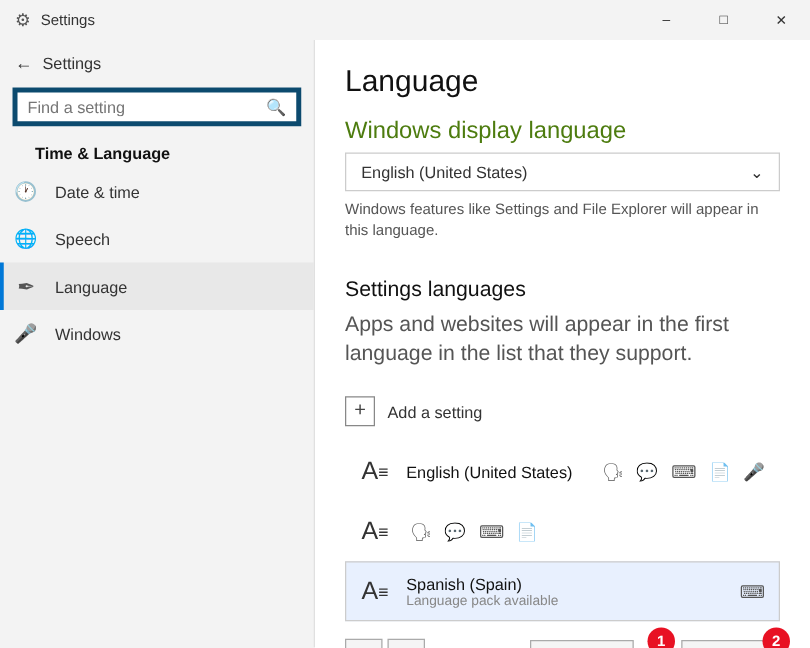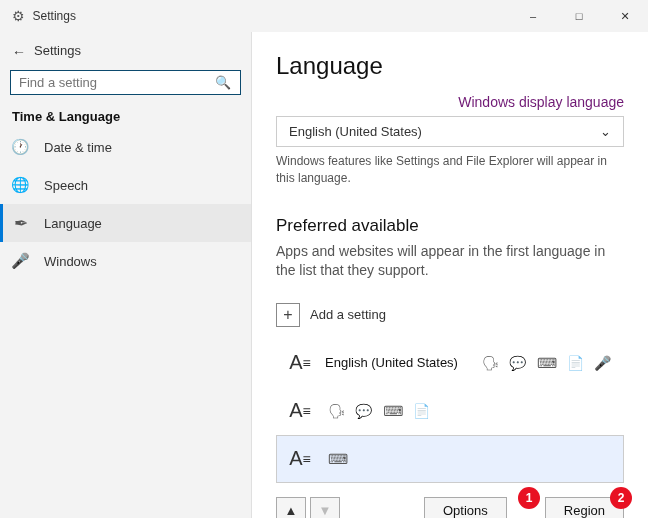--- a/index.html
+++ b/index.html
@@ -68,41 +68,42 @@
       cursor: pointer;
       font-size: 13px;
       color: #333;
       gap: 8px;
     }
     .search-box {
       margin: 6px 10px;
       display: flex;
       align-items: flex-end;
       background: white;
-      border: 1px solid #0c4a6e;
+      border: 4px solid #0c4a6e;
       padding: 4px 8px;
       gap: 6px;
     }
     .search-box input {
       border: none;
       outline: none;
       flex: 1;
       font-size: 13px;
       color: #333;
       background: transparent;
     }
     .search-icon-box {
       color: #555;
       font-size: 13px;
     }
     .sidebar-section-label {
       padding: 8px 12px 4px 12px;
       font-size: 13px;
       font-weight: 700;
       color: #111;
+      margin-left: 16px;
     }
     .sidebar-item {
       display: flex;
       align-items: center;
       padding: 10px 12px;
       cursor: pointer;
       font-size: 13px;
       color: #333;
       gap: 14px;
     }
@@ -127,24 +128,23 @@
       padding: 20px 24px;
       overflow-y: auto;
     }
     .page-title {
       font-size: 24px;
       font-weight: 300;
       color: #111;
       margin-bottom: 14px;
     }
     .windows-display-lang-label {
-      font-size: 14px;
-      color: #701a75;
+      font-size: 19px;
+      color: #4d7c0f;
       margin-bottom: 6px;
-      text-align: right;
     }
     .lang-select-box {
       width: 100%;
       max-width: 360px;
       border: 1px solid #ccc;
       padding: 7px 12px;
       font-size: 13px;
       color: #333;
       display: flex;
       align-items: center;
@@ -160,21 +160,21 @@
       max-width: 360px;
       line-height: 1.4;
     }
     .section-heading {
       font-size: 17px;
       font-weight: 400;
       color: #111;
       margin-bottom: 6px;
     }
     .section-subtitle {
-      font-size: 14px;
+      font-size: 17px;
       color: #555;
       margin-bottom: 14px;
       line-height: 1.4;
     }
     .add-lang-row {
       display: flex;
       align-items: center;
       gap: 10px;
       padding: 8px 0;
       cursor: pointer;
@@ -345,21 +345,21 @@
   <div class="main-content">
     <div class="page-title">Language</div>
 
     <div class="windows-display-lang-label">Windows display language</div>
     <div class="lang-select-box">
       <span>English (United States)</span>
       <span>⌄</span>
     </div>
     <div class="lang-select-note">Windows features like Settings and File Explorer will appear in this language.</div>
 
-    <div class="section-heading">Preferred available</div>
+    <div class="section-heading">Settings languages</div>
     <div class="section-subtitle">Apps and websites will appear in the first language in the list that they support.</div>
 
     <div class="add-lang-row">
       <div class="add-btn">+</div>
       <span>Add a setting</span>
     </div>
 
     <div class="lang-list">
 
       <div class="lang-row">
@@ -381,20 +381,24 @@
         <div class="lang-actions">
           <span class="lang-action-icon">🗣</span>
           <span class="lang-action-icon">💬</span>
           <span class="lang-action-icon">⌨</span>
           <span class="lang-action-icon">📄</span>
         </div>
       </div>
 
       <div class="lang-row selected">
         <div class="lang-icon" style="font-size:20px;color:#333;">A<span style="font-size:14px;vertical-align:sub;">≡</span></div>
+        <div class="lang-info">
+          <div class="lang-name">Spanish (Spain)</div>
+          <div class="lang-sub">Language pack available</div>
+        </div>
         <div class="lang-actions">
           <span class="lang-action-icon">⌨</span>
         </div>
       </div>
     </div>
 
     <div class="bottom-controls">
       <div class="arrow-buttons">
         <button class="arrow-btn">▲</button>
         <button class="arrow-btn disabled">▼</button>

